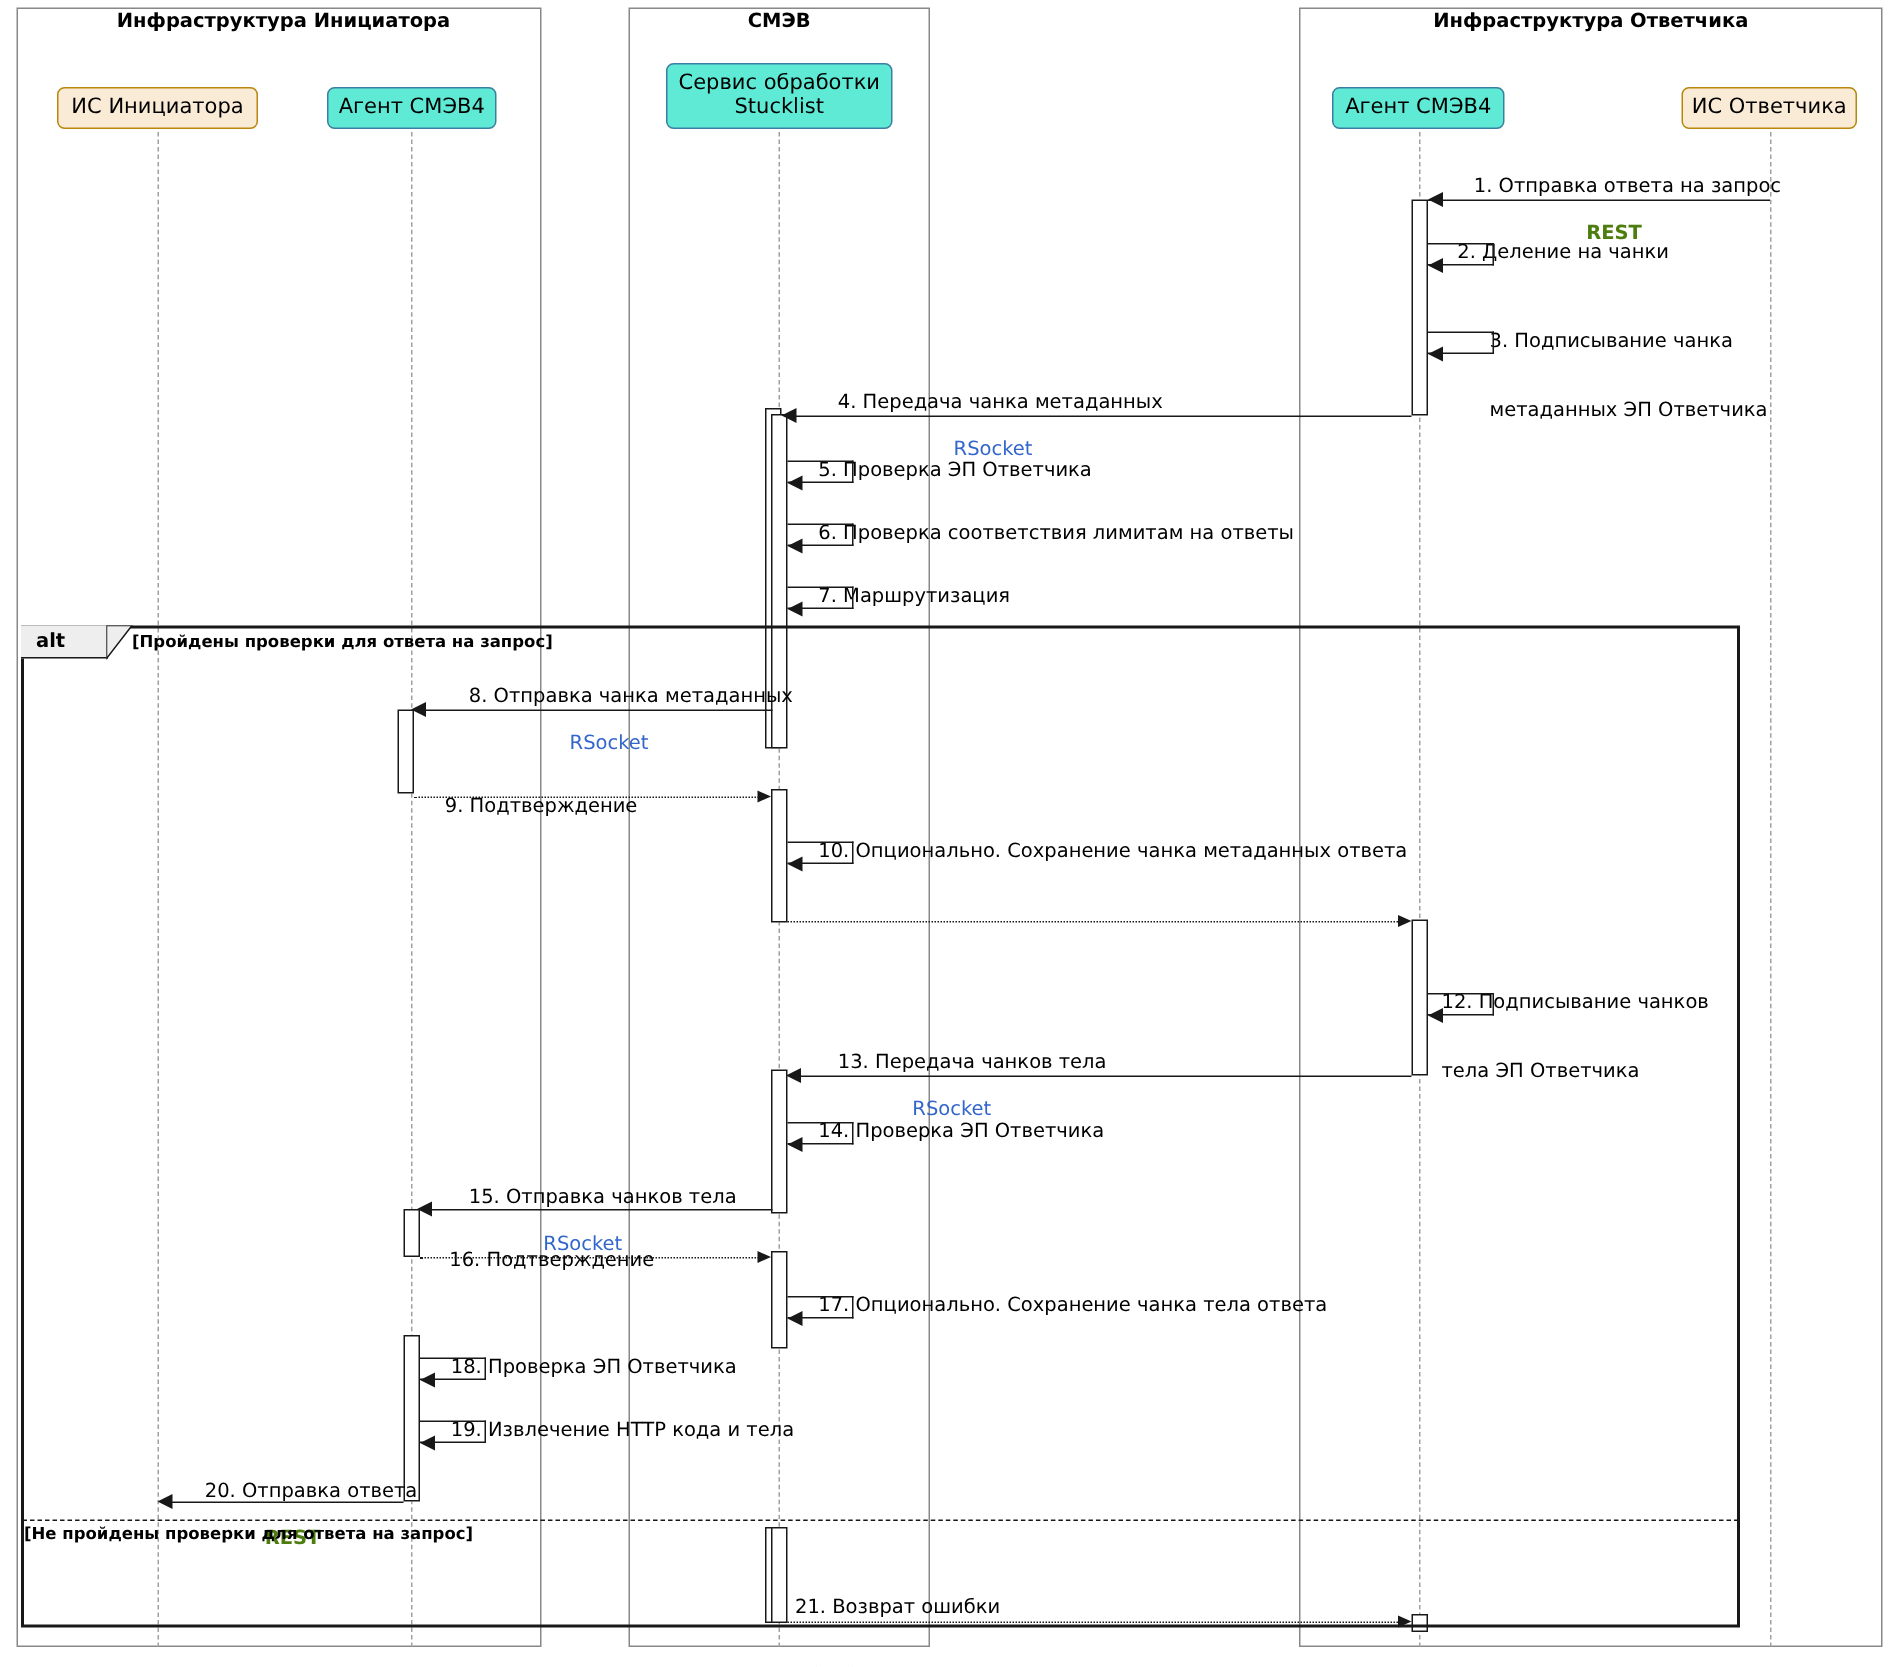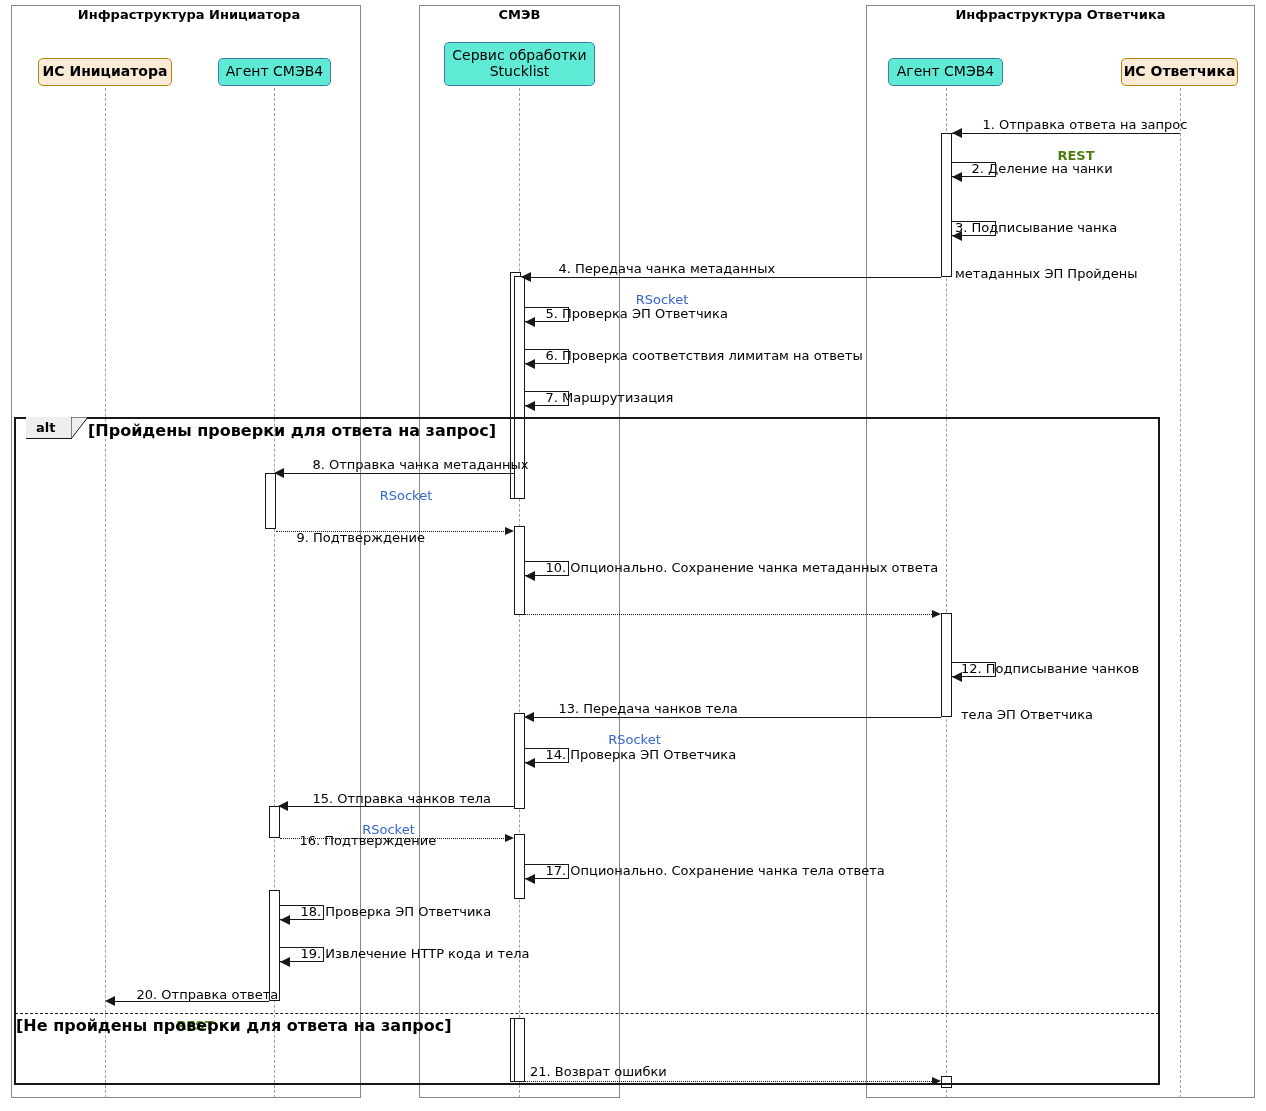--- a/index.html
+++ b/index.html
@@ -11,21 +11,21 @@
   .group-title{position:absolute;font-size:13px;font-weight:bold;color:#000;text-align:center;white-space:nowrap;}
 
   
   .lifeline{position:absolute;width:0;border-left:1px dashed #a0a0a0;}
 
   
   .pbox{position:absolute;box-sizing:border-box;border:1px solid #a80036;border-radius:5px;
         display:flex;align-items:center;justify-content:center;text-align:center;
         font-size:14px;color:#000;line-height:1.12;}
   .pbox.blue{background:#5eead4;border-color:#3b7ea1;}
-  .pbox.cream{background:#FAEBD7;border-color:#b8860b;font-weight:bold;}
+  .pbox.cream{background:#FAEBD7;border-color:#b8860b;}
 
   
   .act{position:absolute;background:#ffffff;border:1px solid #181818;box-sizing:border-box;}
 
   
   .msg-line{position:absolute;height:0;border-top:1px solid #181818;}
   .msg-line.dotted{border-top:1px dotted #181818;}
   .arrow{position:absolute;width:0;height:0;}
   .arrow.left{border-top:5px solid transparent;border-bottom:5px solid transparent;border-right:10px solid #181818;}
   .arrow.thin-right{width:0;height:0;border-top:4px solid transparent;border-bottom:4px solid transparent;border-left:9px solid #181818;}
@@ -37,21 +37,21 @@
 
   
   .selfloop{position:absolute;box-sizing:border-box;border:1px solid #181818;border-left:none;background:transparent;}
 
   
   .frag{position:absolute;box-sizing:border-box;border:2px solid #181818;background:transparent;}
   .frag-tab{position:absolute;box-sizing:border-box;background:#eeeeee;border:1px solid #181818;
             border-top:none;border-left:none;font-size:13px;font-weight:bold;color:#000;
             display:flex;align-items:center;padding-left:10px;}
   .frag-tab:after{content:"";position:absolute;right:-1px;top:0;width:0;height:0;}
-  .frag-label{position:absolute;font-size:16px;font-weight:bold;color:#000;white-space:nowrap;}
+  .frag-label{position:absolute;font-size:11px;font-weight:bold;color:#000;white-space:nowrap;}
   .frag-divider{position:absolute;height:0;border-top:1px dashed #181818;}
 </style>
 </head>
 <body>
 
 <div id="canvas">
 
   <div class="group-box" style="left:11px;top:5px;width:350px;height:1093px;"></div>
   <div class="group-title" style="left:11px;top:7px;width:356px;">Инфраструктура Инициатора</div>
 
@@ -118,23 +118,23 @@
   </div>
   <div class="msg-line" style="left:952px;top:133px;width:228px;"></div>
   <div class="arrow left" style="left:952px;top:128px;"></div>
 
   <div class="label" style="left:955px;top:146px;">
     <span>2. Деление на чанки</span>
   </div>
   <div class="selfloop" style="left:952px;top:162px;width:44px;height:15px;"></div>
   <div class="arrow left" style="left:952px;top:172px;"></div>
 
-  <div class="label" style="left:955px;top:189px;line-height:1.18;">
+  <div class="label" style="left:993px;top:189px;line-height:1.18;">
     <span style="display:block;">3. Подписывание чанка</span>
-    <span style="display:block;">метаданных ЭП Пройдены</span>
+    <span style="display:block;">метаданных ЭП Ответчика</span>
   </div>
   <div class="selfloop" style="left:952px;top:221px;width:44px;height:15px;"></div>
   <div class="arrow left" style="left:952px;top:231px;"></div>
 
   <div class="label" style="left:542px;top:246px;width:240px;">
     <span>4. Передача чанка метаданных</span>
     <span class="proto proto-rsocket">RSocket</span>
   </div>
   <div class="msg-line" style="left:524px;top:277px;width:417px;"></div>
   <div class="arrow left" style="left:521px;top:272px;"></div>
@@ -151,21 +151,21 @@
   <div class="selfloop" style="left:525px;top:349px;width:44px;height:15px;"></div>
   <div class="arrow left" style="left:525px;top:359px;"></div>
 
   <div class="label" style="left:529px;top:375px;">
     <span>7. Маршрутизация</span>
   </div>
   <div class="selfloop" style="left:525px;top:391px;width:44px;height:15px;"></div>
   <div class="arrow left" style="left:525px;top:401px;"></div>
 
   <div class="frag" style="left:14px;top:417px;width:1146px;height:668px;"></div>
-  <div class="frag-tab" style="left:14px;top:417px;width:46px;height:22px;margin-left:12px;">
+  <div class="frag-tab" style="left:14px;top:417px;width:58px;height:22px;">
     <span>alt</span>
   </div>
 
   <svg width="18" height="23" style="position:absolute;left:71px;top:417px;">
     <polygon points="0,0 17,0 0,22" fill="#eeeeee" stroke="#181818" stroke-width="1"></polygon>
   </svg>
   <div class="frag-label" style="left:88px;top:421px;">
     <span>[Пройдены проверки для ответа на запрос]</span>
   </div>
 

